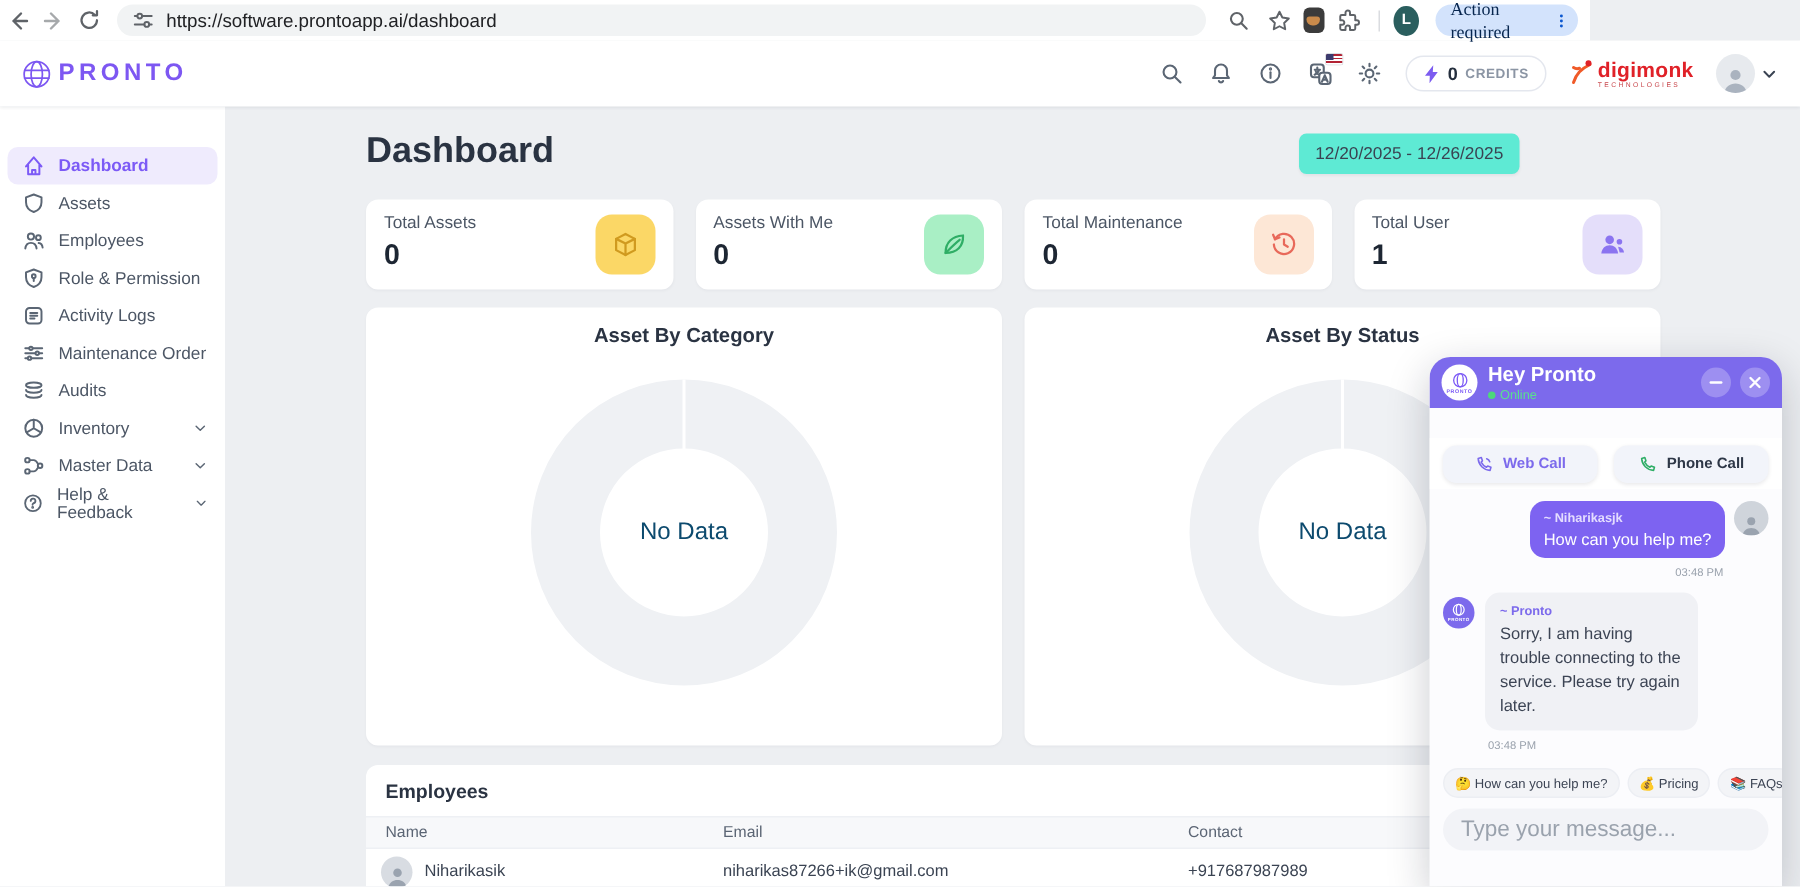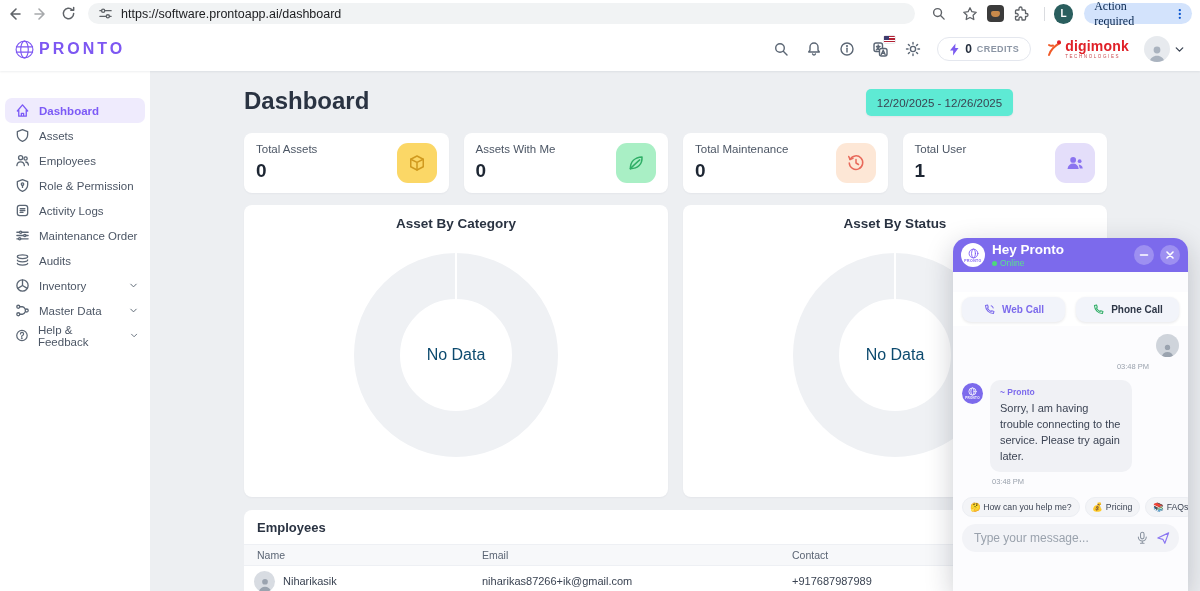--- a/index.html
+++ b/index.html
@@ -1,20 +1,20 @@
 <!DOCTYPE html>
 <html><head>
 <meta charset="utf-8">
 <style>
   * { margin:0; padding:0; box-sizing:border-box; }
   body { font-family:"Liberation Sans", sans-serif; background:#fff; }
   .screen { position:relative; width:1200px; height:591px; background:#edeff2; overflow:hidden; }
 
   
-  .browser { position:absolute; top:0; left:0; width:1200px; height:27px; background:#fff; display:flex; align-items:center; z-index:40; }
+  .browser { position:absolute; top:0; left:0; width:1060px; height:27px; background:#fff; display:flex; align-items:center; z-index:40; }
   .b-ic { width:28px; height:27px; display:flex; align-items:center; justify-content:center; color:#5f6368; }
   .urlbar { margin-left:6px; width:846px; height:21px; background:#f1f3f4; border-radius:11px; display:flex; align-items:center; padding:0 10px; gap:8px; }
   .url-text { font-size:12.5px; color:#202124; }
   .b-right { display:flex; align-items:center; margin-left:10px; gap:4px; }
   .ext-tile { width:17px; height:17px; background:#3b3b3b; border-radius:4px; display:flex; align-items:center; justify-content:center; }
   .ext-dot { width:9px; height:6px; background:#c98a4b; border-radius:2px 2px 4px 4px; }
   .b-sep { width:1px; height:14px; background:#dadce0; margin:0 5px; }
   .b-avatar { width:20px; height:20px; border-radius:50%; background:#2a5e5e; color:#fff; font-size:10px; font-weight:bold; display:flex; align-items:center; justify-content:center; }
   .action-pill { margin-left:7px; margin-right:8px; height:21px; background:#d3e3fc; border-radius:11px; display:flex; align-items:center; gap:7px; padding:0 6px 0 10px; font-size:12px; color:#07264f;font-family:Liberation Serif, serif; }
 
@@ -96,21 +96,21 @@
   .msg-bot { display:flex; align-items:flex-start; gap:7px; }
   .bot-avatar { width:21px; height:21px; border-radius:50%; background:#7c6aec; display:flex; flex-direction:column; align-items:center; justify-content:center; flex:none; margin-top:3px; }
   .bot-avatar .lg-txt { font-size:3px; font-weight:bold; color:#fff; letter-spacing:.3px; }
   .bubble-bot { background:#f0f1f5; border-radius:10px; padding:7px 10px; max-width:142px; color:#3c4454; }
   .sender-bot { font-size:8.5px; font-weight:bold; color:#7c6aec; margin-bottom:4px; }
   .msg-text-bot { font-size:11px; line-height:1.45; }
   .time-bot { font-size:7.5px; color:#9aa2ad; margin:5px 0 0 2px; }
   .chat-quick { display:flex; gap:5px; padding:11px 9px 0; }
   .chip { background:#f3f4f7; border:1px solid #eceef3; border-radius:13px; padding:4px 7px; font-size:8.7px; color:#3c4454; white-space:nowrap; }
   .chat-inputrow { margin:7px 9px 0; height:28px; background:#f2f3f7; border-radius:15px; display:flex; align-items:center; padding:0 9px 0 12px; gap:8px; }
-  .chat-input { flex:1; border:none; outline:none; background:transparent; font-size:12px; color:#3c4454; font-family:"Liberation Sans", sans-serif; }
+  .chat-input { flex:1; border:none; outline:none; background:transparent; font-size:15px; color:#3c4454; font-family:"Liberation Sans", sans-serif; }
   .chat-input::placeholder { color:#9aa2ad; }
 </style>
 </head>
 <body>
 
 <div class="screen">
 
   <div class="browser">
     <div class="b-ic">
       <svg width="16" height="16" viewBox="0 0 16 16">
@@ -525,20 +525,24 @@
       <div class="call-btn call-phone">
         <svg width="13" height="13" viewBox="0 0 16 16">
             <path class="ic" style="stroke:#2fae66;stroke-width:1.3" d="M3 3.2c.2 5.3 4.5 9.6 9.8 9.8l.7-2.6-2.7-.9-1 1c-1.8-.9-3.4-2.5-4.3-4.3l1-1-.9-2.7z"></path>
           </svg>
         <span>Phone Call</span>
       </div>
     </div>
 
     <div class="chat-msgs">
       <div class="msg-user">
+        <div class="bubble-user">
+          <div class="sender-user">~ Niharikasjk</div>
+          <div class="msg-text-user">How can you help me?</div>
+        </div>
         <div class="msg-avatar">
           <svg width="17" height="15" viewBox="0 0 20 18">
               <g fill="#9aa3af">
                 <circle cx="10" cy="6.5" r="3.2"></circle>
                 <path d="M3 18c.6-3.8 3.5-6 7-6s6.4 2.2 7 6z"></path>
               </g>
             </svg>
         </div>
       </div>
       <div class="time-user">03:48 PM</div>

